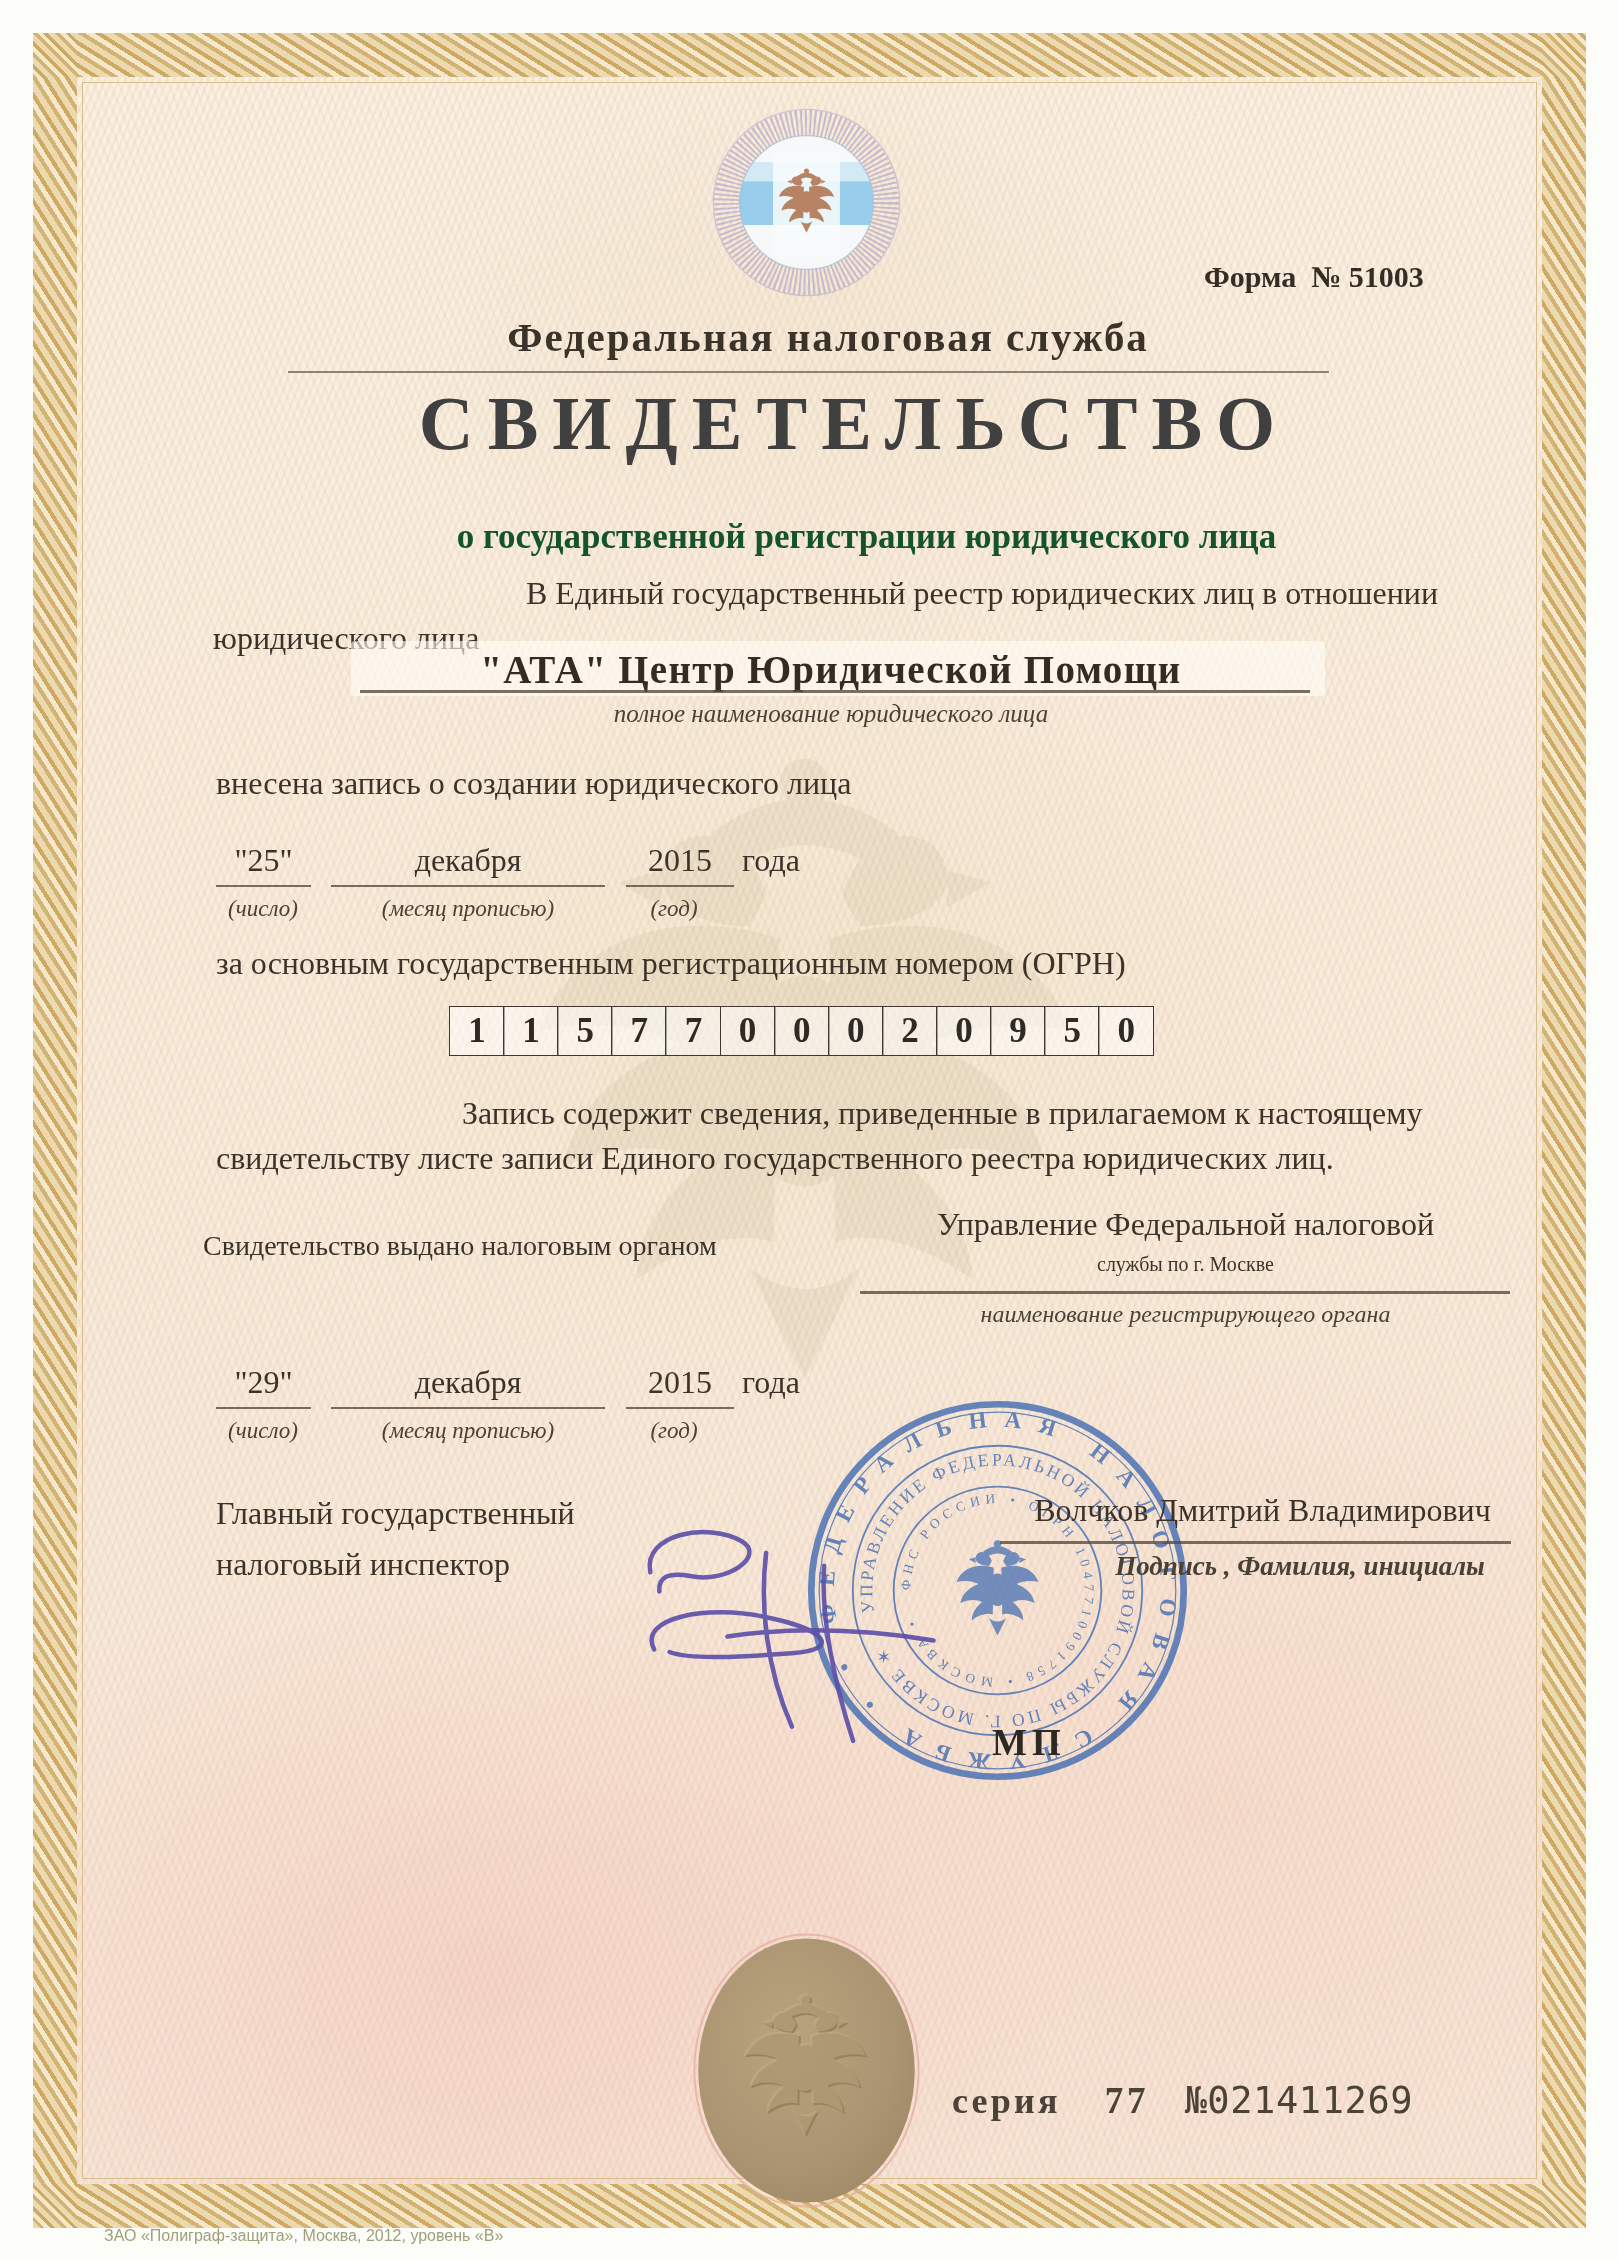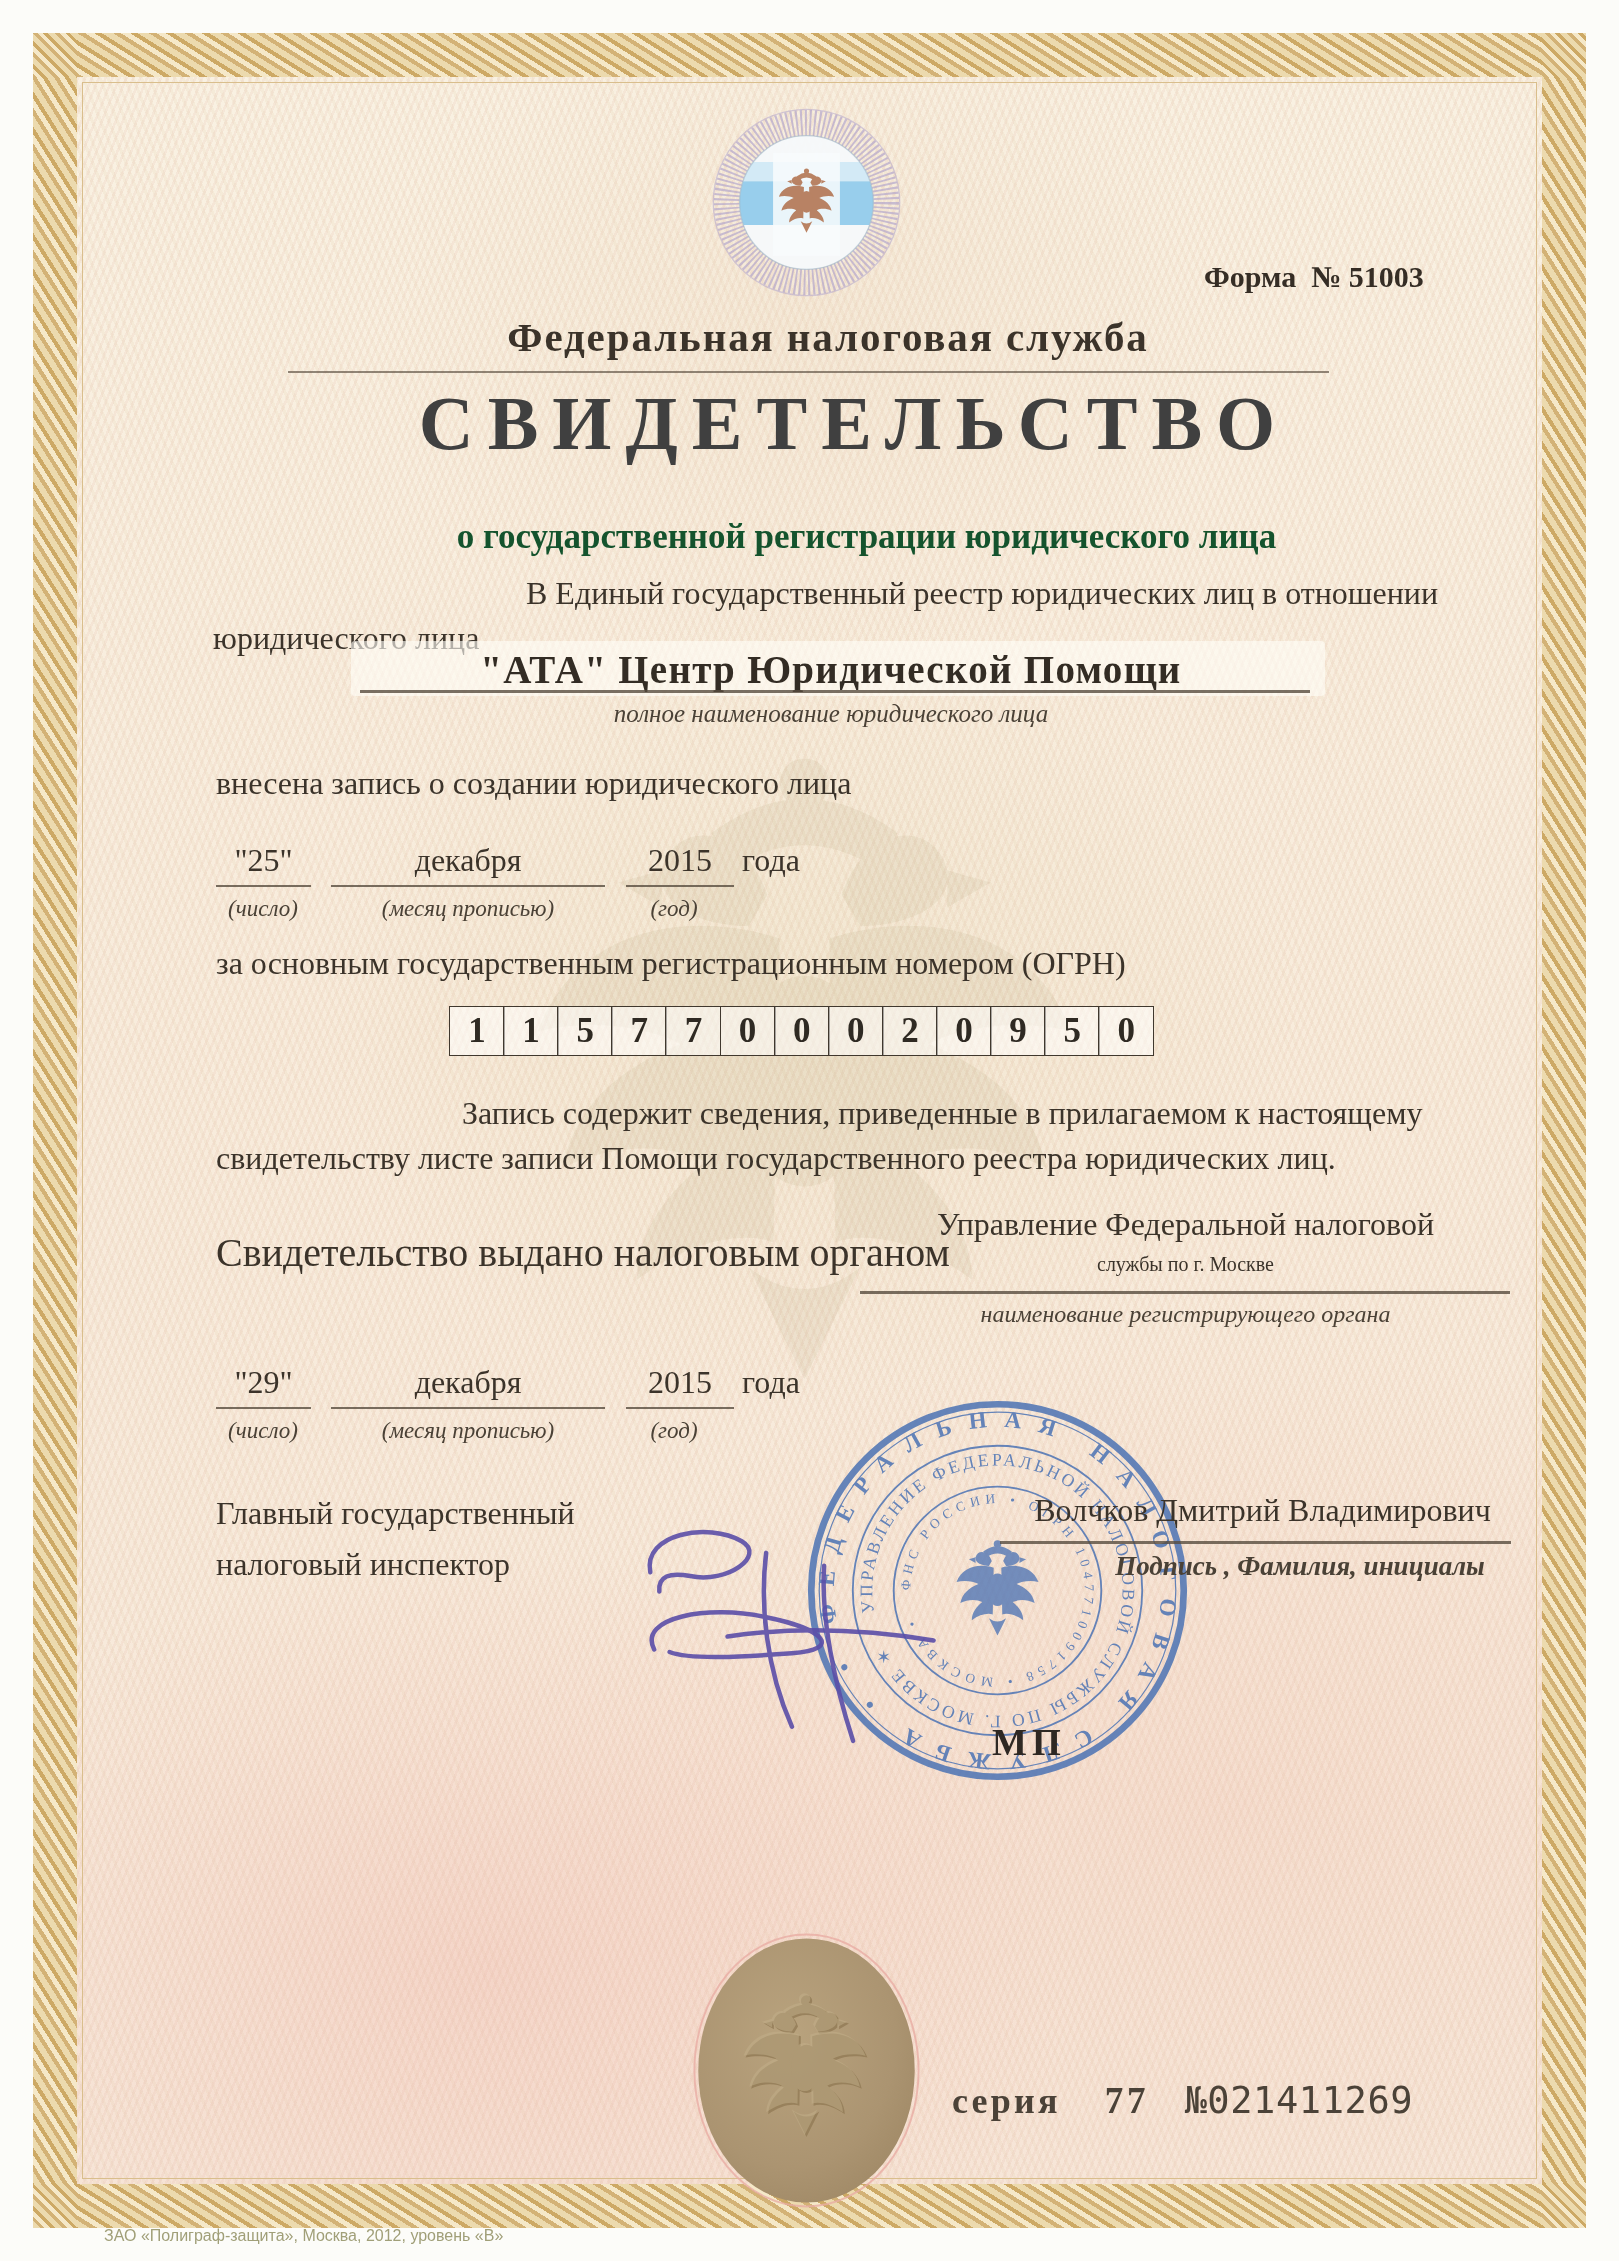--- a/index.html
+++ b/index.html
@@ -123,23 +123,23 @@
     <div class="ogrncell">0</div>
     <div class="ogrncell">0</div>
     <div class="ogrncell">2</div>
     <div class="ogrncell">0</div>
     <div class="ogrncell">9</div>
     <div class="ogrncell">5</div>
     <div class="ogrncell">0</div>
   </div>
 
   <div class="txt" style="left:462px;top:1095px;font-size:32px;">Запись содержит сведения, приведенные в прилагаемом к настоящему</div>
-  <div class="txt" style="left:216px;top:1140px;font-size:32px;">свидетельству листе записи Помощи государственного реестра юридических лиц.</div>
-
-  <div class="txt" style="left:216px;top:1229px;font-size:40px;">Свидетельство выдано налоговым органом</div>
+  <div class="txt" style="left:216px;top:1140px;font-size:32px;">свидетельству листе записи Единого государственного реестра юридических лиц.</div>
+
+  <div class="txt" style="left:203px;top:1229px;font-size:28px;">Свидетельство выдано налоговым органом</div>
   <div class="txt ctr" style="left:889px;top:1206px;width:593px;font-size:32px;">Управление Федеральной налоговой</div>
   <div class="txt ctr" style="left:889px;top:1253px;width:593px;font-size:20px;">службы по г. Москве</div>
   <div class="rule" style="left:860px;top:1291px;width:650px;height:2.6px;"></div>
   <div class="txt cap ctr" style="left:889px;top:1300px;width:593px;font-size:24px;">наименование регистрирующего органа</div>
 
   <div class="txt ctr" style="left:216px;top:1364px;width:95px;font-size:32px;">"29"</div>
   <div class="txt ctr" style="left:331px;top:1364px;width:274px;font-size:32px;">декабря</div>
   <div class="txt ctr" style="left:626px;top:1364px;width:108px;font-size:32px;">2015</div>
   <div class="txt" style="left:742px;top:1364px;font-size:32px;">года</div>
   <div class="rule" style="left:216px;top:1407px;width:95px;"></div>

